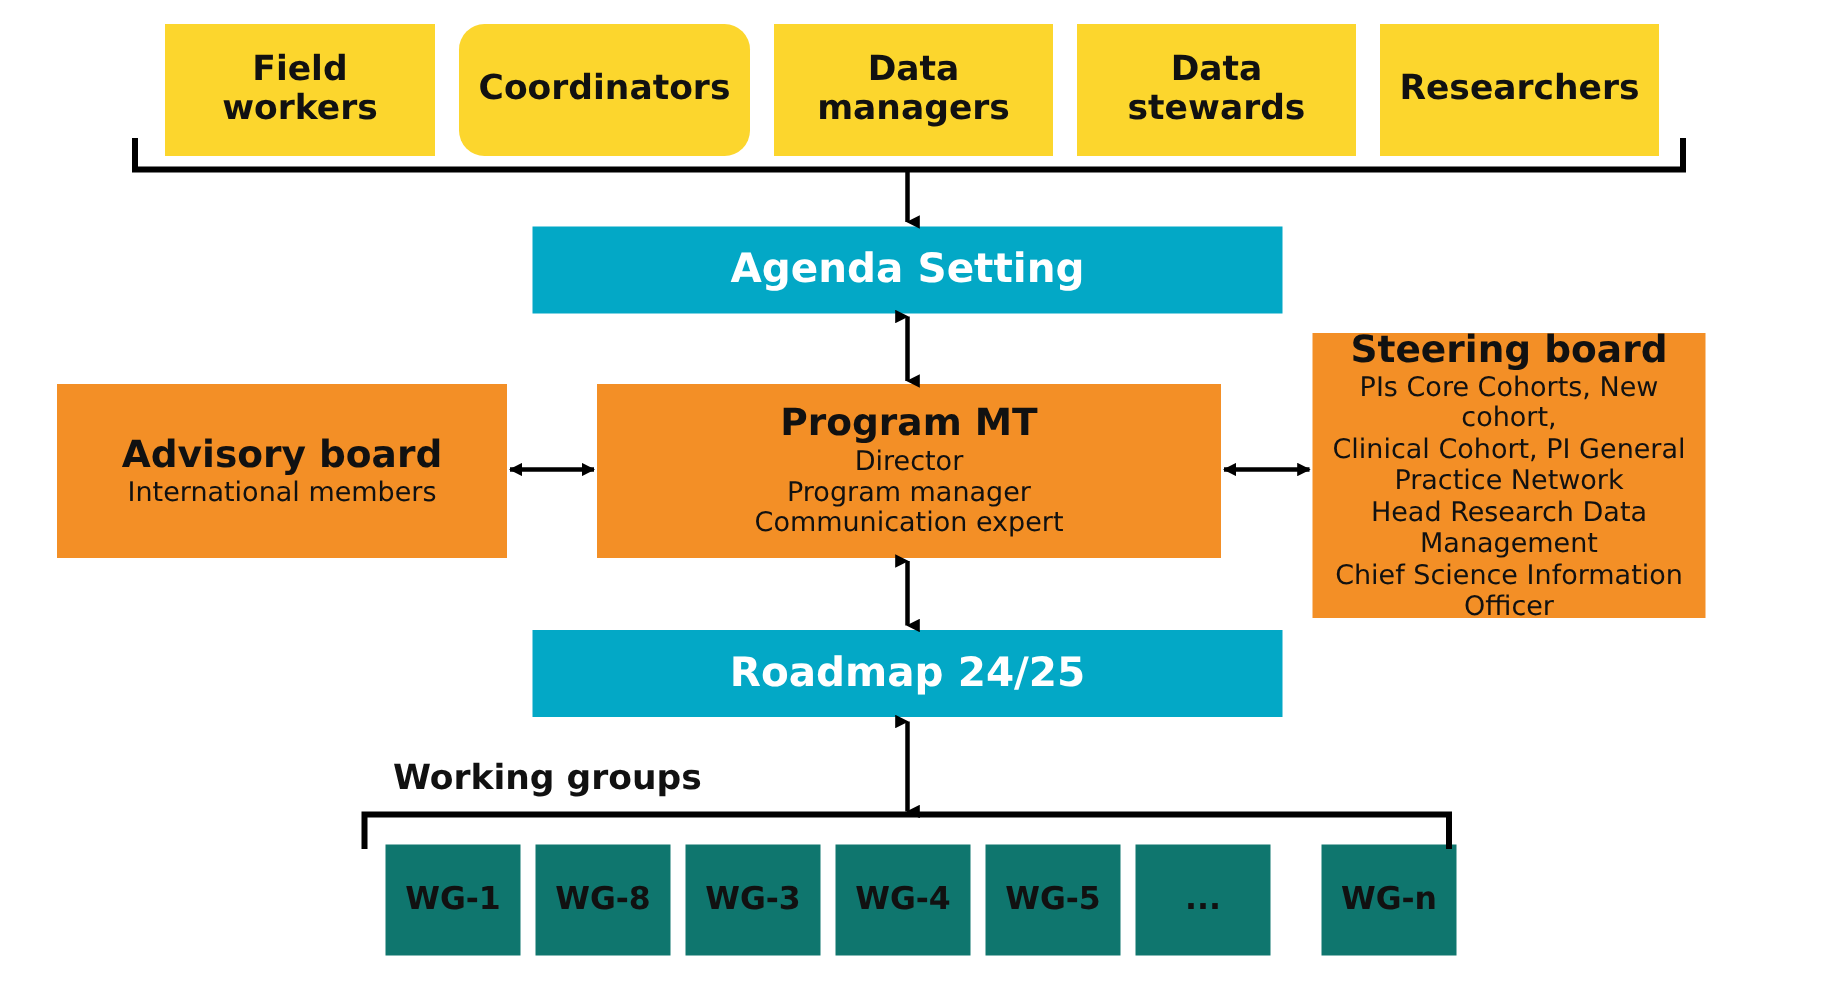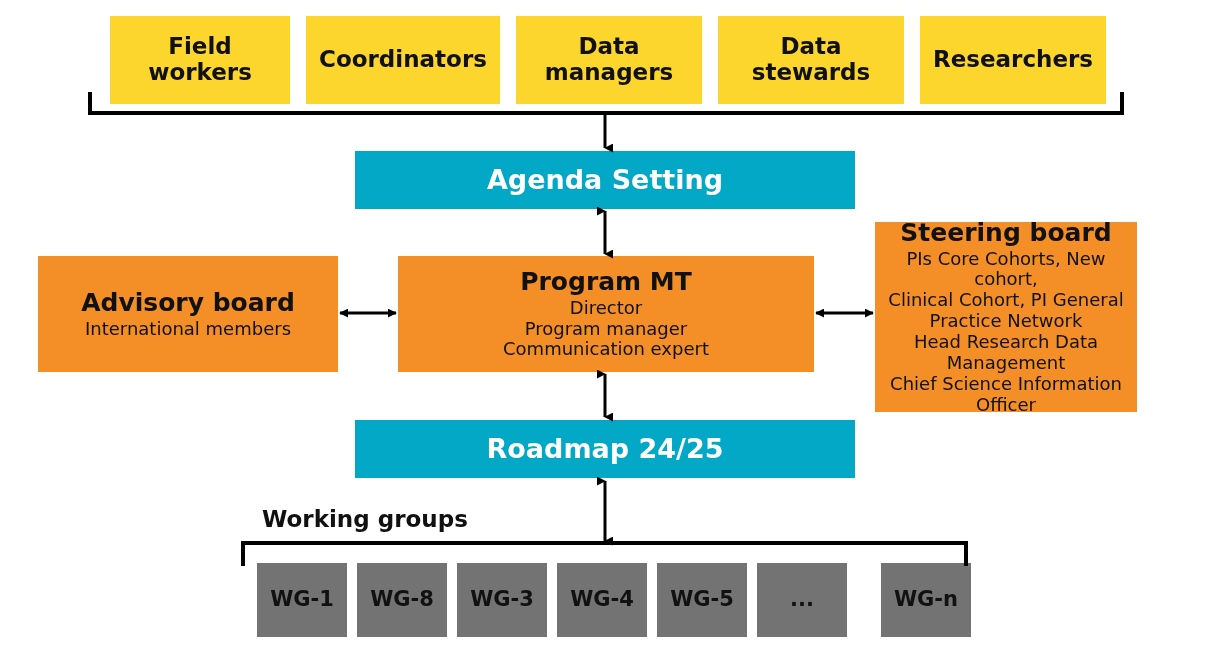--- a/index.html
+++ b/index.html
@@ -47,21 +47,21 @@
   .board .title {
     font-weight: bold;
     font-size: 25px;
     margin-bottom: 2px;
   }
   .board .sub {
     font-size: 18px;
     line-height: 1.16;
   }
   .wg {
-    background: #737373;
+    background: #0f766e;
     color: #111111;
     font-weight: bold;
     font-size: 21px;
   }
   .caption {
     position: absolute;
     font-weight: bold;
     font-size: 23px;
     color: #111111;
     white-space: nowrap;
@@ -77,21 +77,21 @@
 </style>
 </head>
 <body>
 
 <div id="diagram">
 
   <div class="box stakeholder" style="left:110px; top:16px; width:180px; height:88px;">
     <span>Field<br>workers</span>
   </div>
 
-  <div class="box stakeholder" style="left:306px; top:16px; width:194px; height:88px;">
+  <div class="box stakeholder" style="left:306px; top:16px; width:194px; height:88px;border-radius:17px;">
     <span>Coordinators</span>
   </div>
 
   <div class="box stakeholder" style="left:516px; top:16px; width:186px; height:88px;">
     <span>Data<br>managers</span>
   </div>
 
   <div class="box stakeholder" style="left:718px; top:16px; width:186px; height:88px;">
     <span>Data<br>stewards</span>
   </div>

